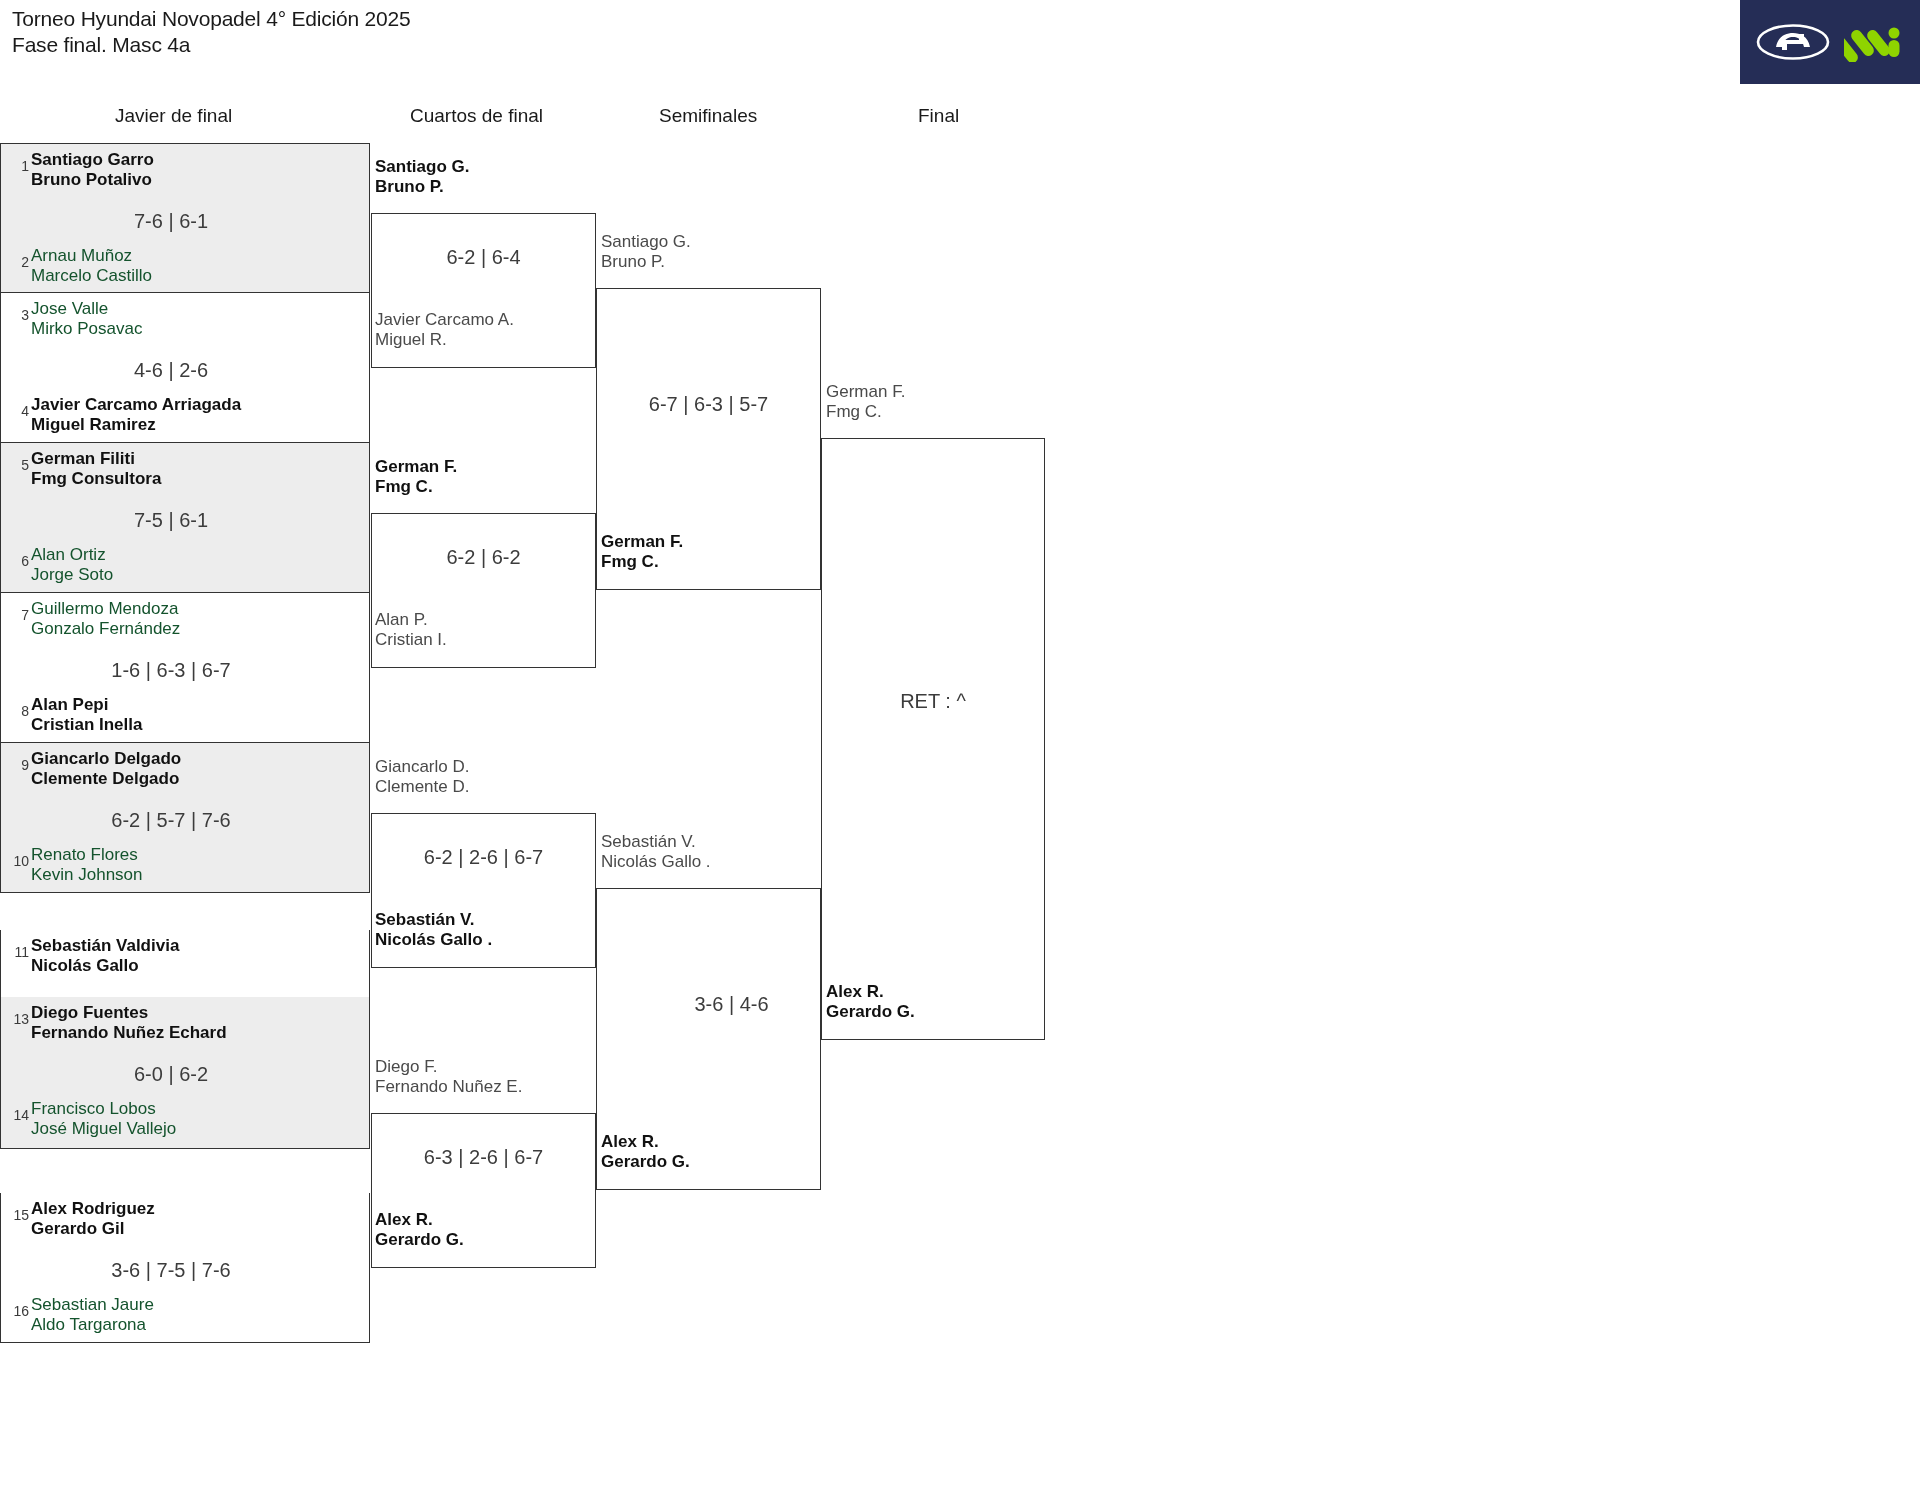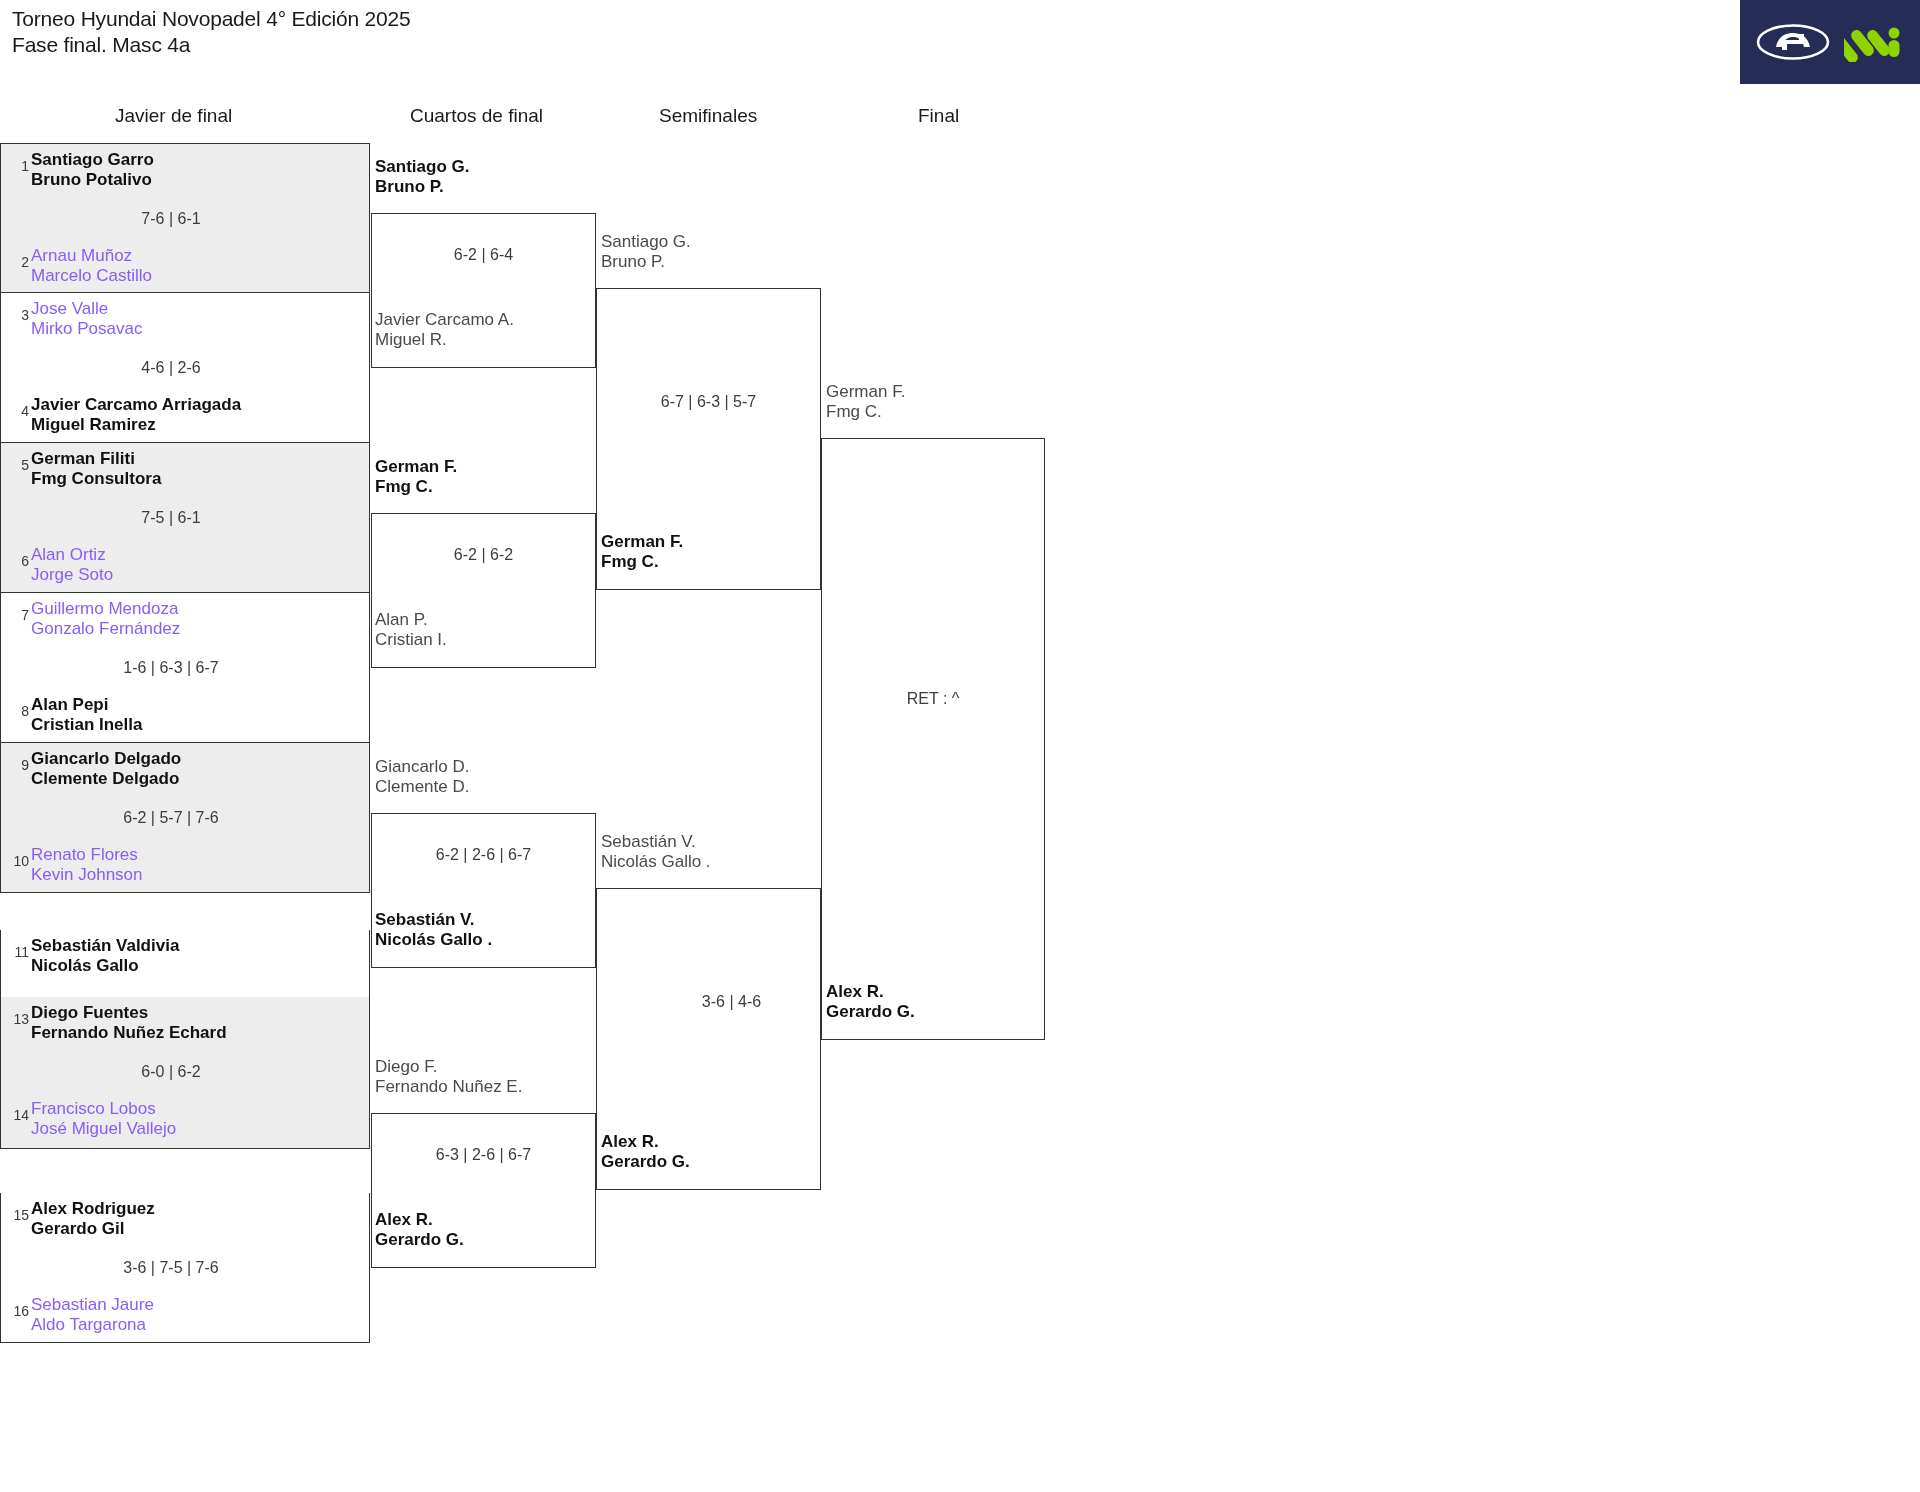--- a/index.html
+++ b/index.html
@@ -87,25 +87,25 @@
     text-align: right;
   }
   .team {
     position: absolute;
     left: 30px;
     font-size: 17px;
     line-height: 1.18;
     white-space: nowrap;
   }
   .team.win { font-weight: 700; color: #111111; }
-  .team.lose { font-weight: 400; color: #8b5cf6; }
+  .team.lose { font-weight: 400; color: #14532d; }
 
   .score {
     position: absolute;
-    font-size: 16px;
+    font-size: 20px;
     color: #3c3c3c;
     white-space: nowrap;
     text-align: center;
   }
 
   
   .obox {
     position: absolute;
     box-sizing: border-box;
     border: 1px solid #333333;

